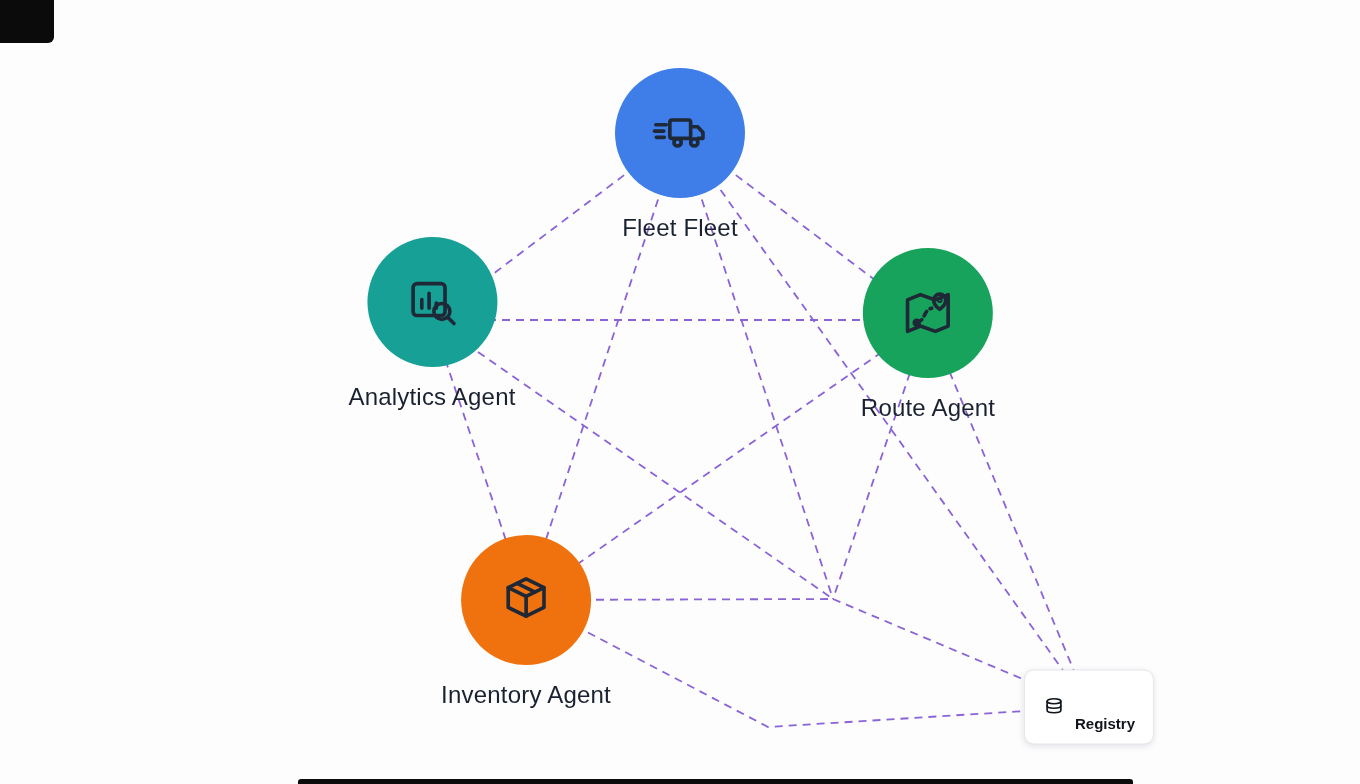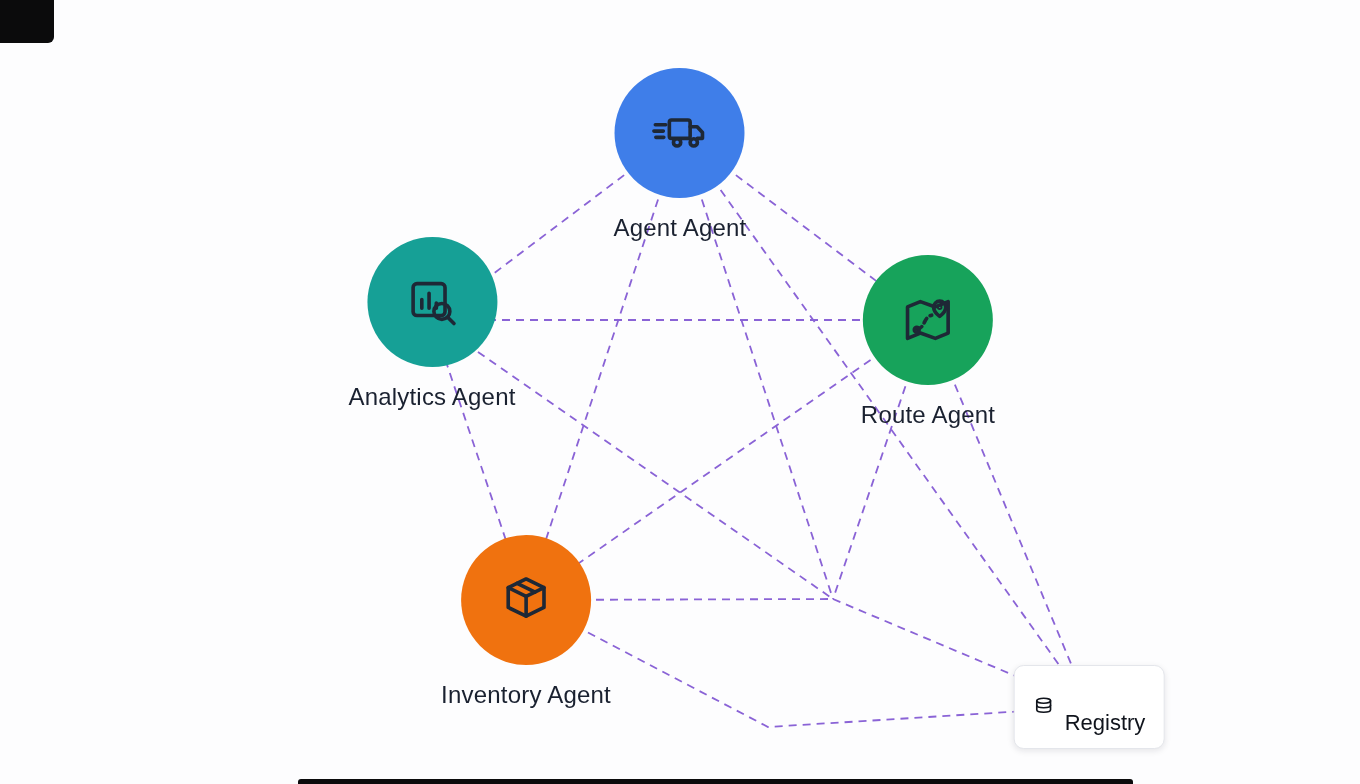--- a/index.html
+++ b/index.html
@@ -32,21 +32,21 @@
     transform:translate(-50%,-50%);
     display:flex; align-items:center; gap:10px;
     background:#ffffff;
     border:1px solid #e4e6eb;
     border-radius:10px;
     padding:12px 18px;
     box-shadow:0 2px 6px rgba(15,23,42,.10);
     color:#10141c;
   }
   .registry svg { width:22px; height:22px; }
-  .registry-label { font-size:22px; font-weight:400; color:#10141c; white-space:nowrap;margin-top:32px; }
+  .registry-label { font-size:15px; font-weight:700; color:#10141c; white-space:nowrap;margin-top:32px; }
 
   .artifact { position:absolute; background:#0b0b0c; }
   .artifact-tl { left:0; top:0; width:54px; height:43px; border-bottom-right-radius:6px; }
   .artifact-bottom { left:298px; bottom:0; width:835px; height:5px; border-radius:3px 3px 0 0; }
 </style>
 </head>
 <body>
 
 <div class="diagram" style="background: rgb(253, 253, 254);">
 
@@ -70,36 +70,36 @@
   <div class="node" id="node-fleet" style="left: 680px; top: 68px;">
     <div class="circle" style="background: rgb(63, 126, 233); color: rgb(30, 40, 54);">
       <svg viewBox="0 0 24 24" fill="none" stroke="currentColor" stroke-width="1.5" stroke-linecap="round" stroke-linejoin="round">
         <path d="M2 8.6h4.3M1.4 11.2h3.9M2.2 13.8h3.3"></path>
         <rect x="7.8" y="6.6" width="8.6" height="7.6" rx="0.9"></rect>
         <path d="M16.4 9.4h2.9l2.2 2.4v2.4h-2.1"></path>
         <circle cx="11" cy="15.9" r="1.5"></circle>
         <circle cx="17.9" cy="15.9" r="1.5"></circle>
       </svg>
     </div>
-    <div class="node-label">Agent Agent</div>
+    <div class="node-label">Fleet Fleet</div>
   </div>
 
   <div class="node" id="node-analytics" style="left: 432px; top: 237px;">
     <div class="circle" style="background: rgb(22, 160, 150); color: rgb(30, 40, 54);">
       <svg viewBox="0 0 24 24" fill="none" stroke="currentColor" stroke-width="1.5" stroke-linecap="round" stroke-linejoin="round">
         <rect x="4" y="4.4" width="13.2" height="13.2" rx="1.6"></rect>
         <path d="M7.6 14.6v-3.6M10.6 14.6V8.4M13.6 14.6v-2.2"></path>
         <circle cx="15.9" cy="15.9" r="3.3"></circle>
         <path d="M18.3 18.3l2.6 2.6"></path>
       </svg>
     </div>
     <div class="node-label">Analytics Agent</div>
   </div>
 
-  <div class="node" id="node-route" style="left: 928px; top: 255px;">
+  <div class="node" id="node-route" style="left: 928px; top: 248px;">
     <div class="circle" style="background: rgb(23, 163, 91); color: rgb(30, 40, 54);">
       <svg viewBox="0 0 24 24" fill="none" stroke="currentColor" stroke-width="1.5" stroke-linecap="round" stroke-linejoin="round">
         <path d="M3.6 6.6 8.9 4.4l6.2 2.2 5.3-2.2v13l-5.3 2.2-6.2-2.2-5.3 2.2Z"></path>
         <path d="M7.6 15.8c3.6-.8 2.3-4.8 6-5.8" stroke-dasharray="2.2 1.8"></path>
         <circle cx="7.4" cy="16" r="1"></circle>
         <path d="M16.9 4.2a2.5 2.5 0 0 1 2.5 2.5c0 1.9-2.5 3.8-2.5 3.8s-2.5-1.9-2.5-3.8a2.5 2.5 0 0 1 2.5-2.5Z"></path>
         <circle cx="16.9" cy="6.7" r="0.4"></circle>
       </svg>
     </div>
     <div class="node-label">Route Agent</div>

